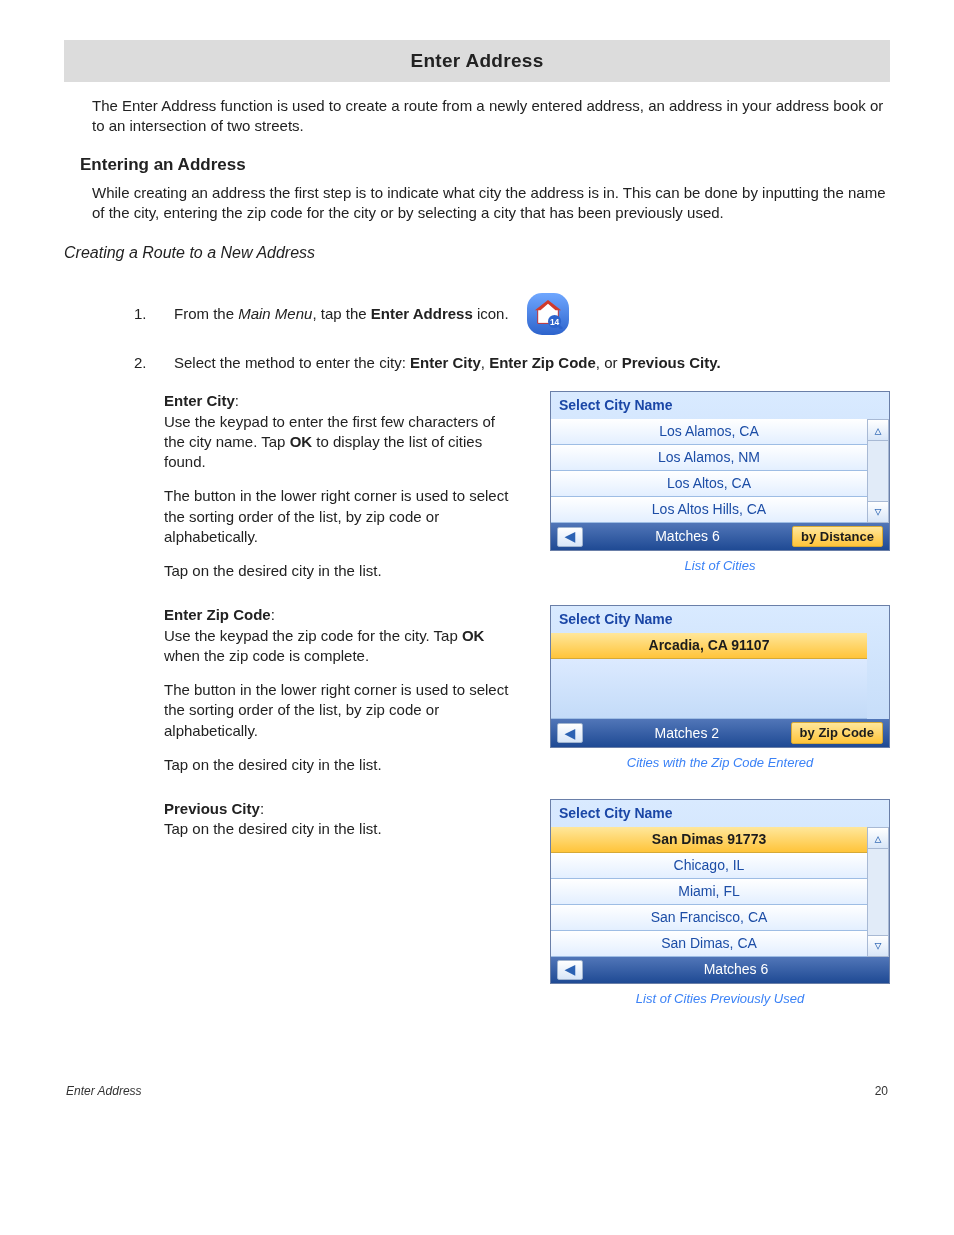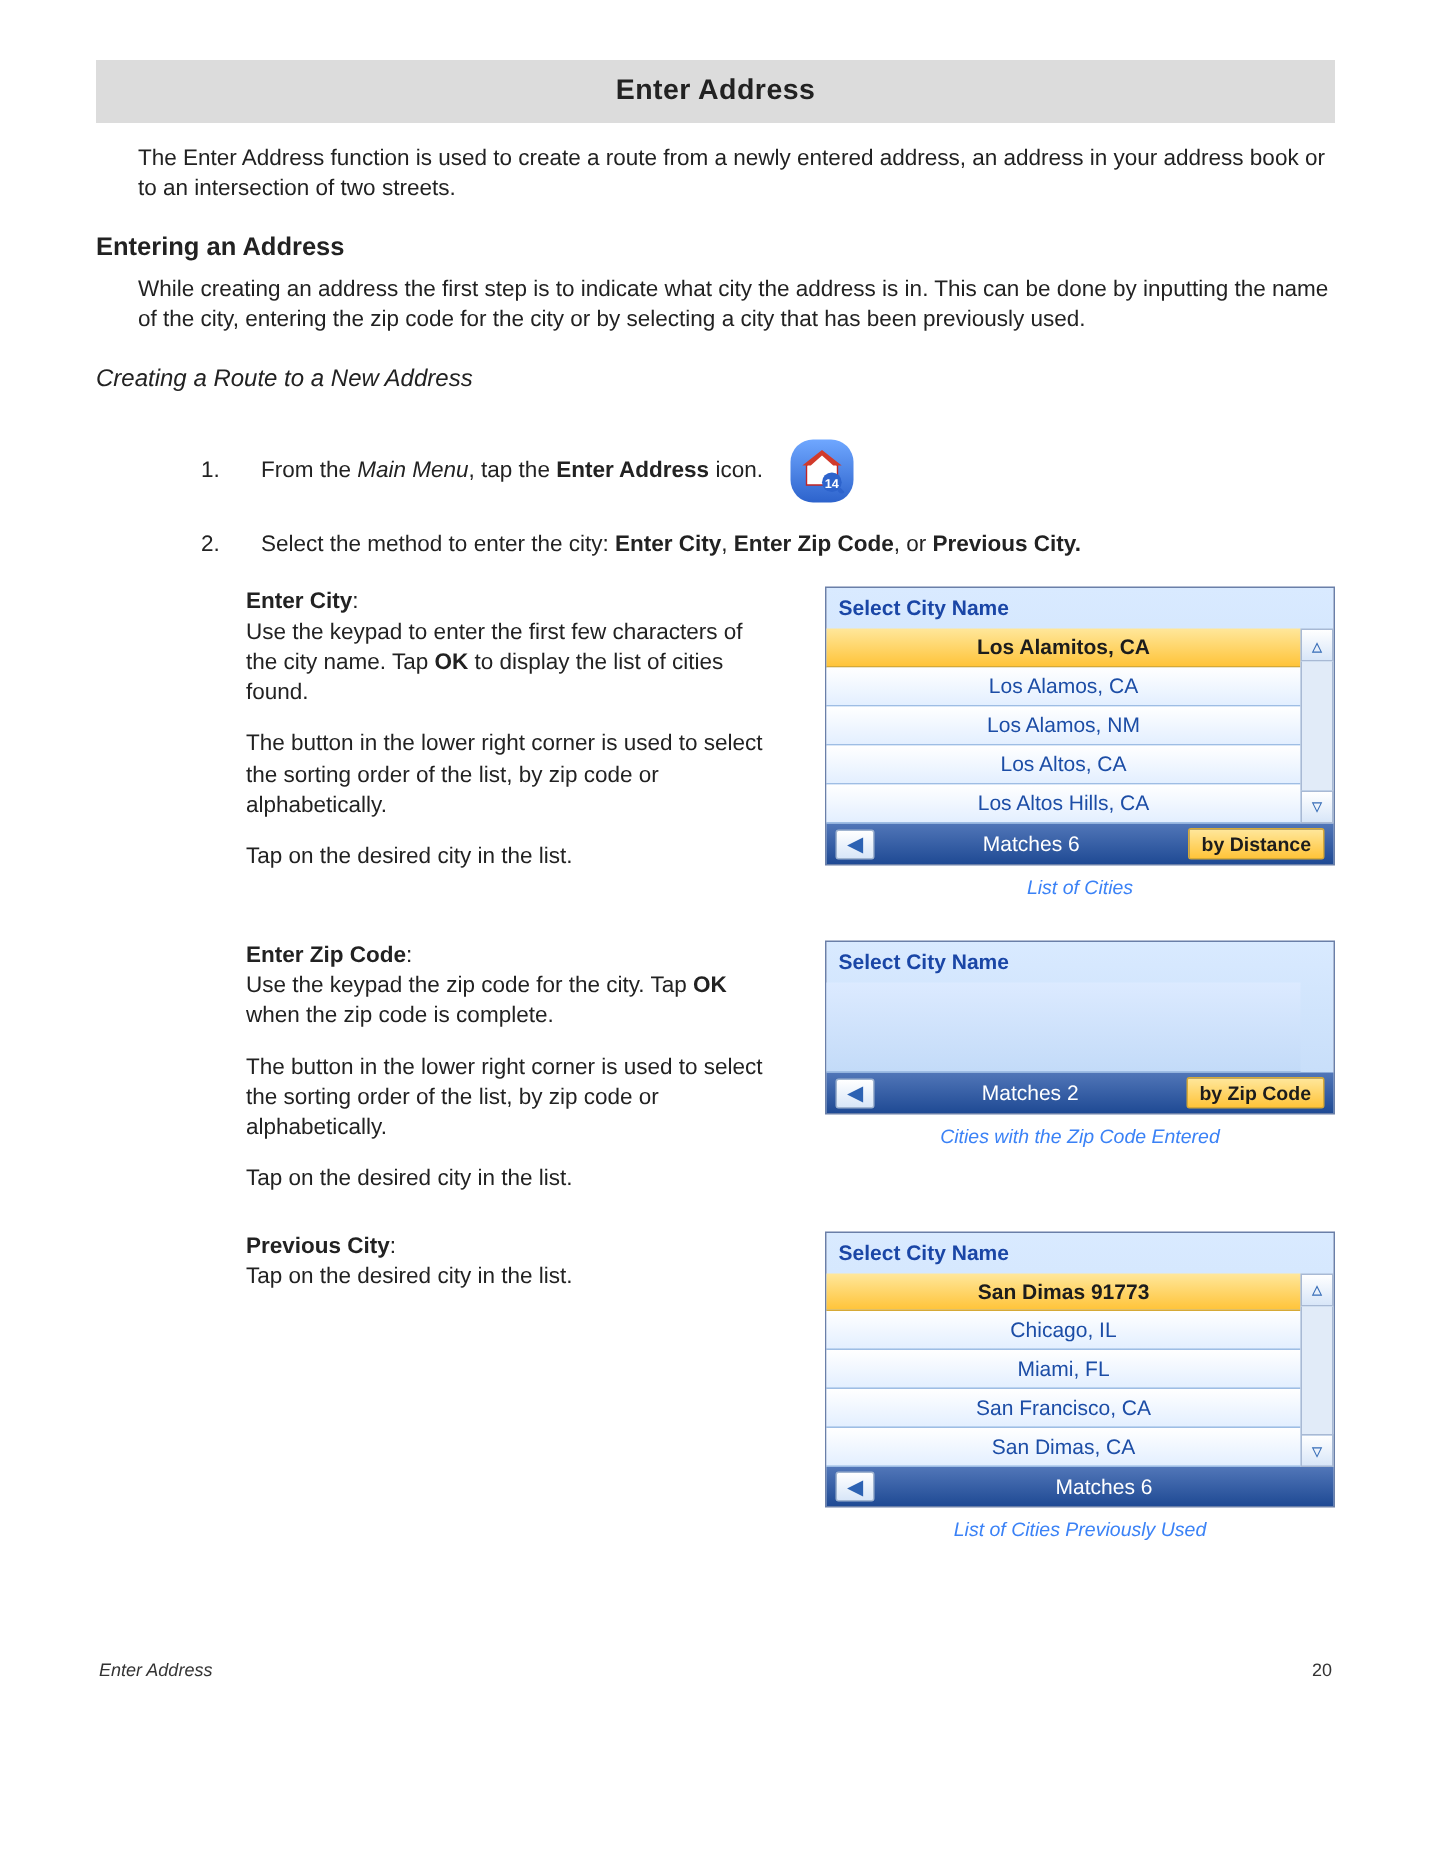--- a/index.html
+++ b/index.html
@@ -20,21 +20,21 @@
     font-family: Arial, Helvetica, sans-serif;
     font-size: 19px;
     padding: 8px 0;
     margin: 0 0 14px 0;
     letter-spacing: .3px;
   }
   .intro { margin: 0 0 18px 28px; }
   h2 {
     font-size: 17px;
     font-weight: bold;
-    margin: 10px 0 6px 0;
+    margin: 10px 0 6px 16px;
     font-family: Arial, Helvetica, sans-serif;
   }
   .sub-italic {
     font-style: italic;
     font-size: 16px;
     margin: 14px 0 30px 0;
   }
   .step-row {
     display: flex;
     align-items: center;
@@ -188,21 +188,20 @@
       <span>Use the keypad to enter the first few characters of the city name.  Tap </span><b>OK</b><span> to display the list of cities found.</span>
     </div>
     <div class="para">The button in the lower right corner is used to select the sorting order of the list, by zip code or alphabetically.</div>
     <div class="para">Tap on the desired city in the list.</div>
   </div>
   <div class="sect-right">
     <div class="device">
       <div class="dev-title">Select City Name</div>
       <div class="dev-body">
         <div class="dev-list">
-          <div class="dev-row sel">Los Alamitos, CA</div>
           <div class="dev-row">Los Alamos, CA</div>
           <div class="dev-row">Los Alamos, NM</div>
           <div class="dev-row">Los Altos, CA</div>
           <div class="dev-row">Los Altos Hills, CA</div>
         </div>
         <div class="scroll-col">
           <div class="scroll-btn">▵</div>
           <div class="scroll-track"></div>
           <div class="scroll-btn">▿</div>
         </div>
@@ -223,20 +222,21 @@
       <span>Use the keypad the zip code for the city. Tap </span><b>OK</b><span> when the zip code is complete.</span>
     </div>
     <div class="para">The button in the lower right corner is used to select the sorting order of the list, by zip code or alphabetically.</div>
     <div class="para">Tap on the desired city in the list.</div>
   </div>
   <div class="sect-right">
     <div class="device">
       <div class="dev-title">Select City Name</div>
       <div class="dev-body">
         <div class="dev-list">
+          <div class="dev-row sel">Arcadia, CA 91107</div>
         </div>
         <div class="dev-filler"></div>
       </div>
       <div class="dev-footer">
         <div class="back-btn">◀</div>
         <div class="matches-label">Matches  2</div>
         <div class="sort-btn">by Zip Code</div>
       </div>
     </div>
     <div class="caption">Cities with the Zip Code Entered</div>

